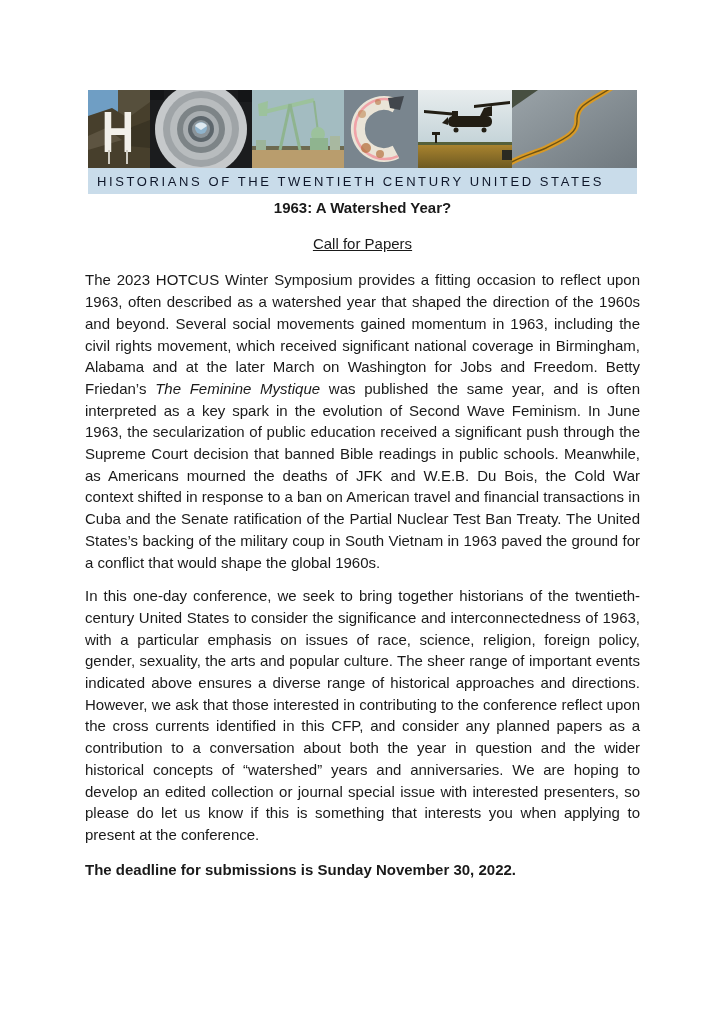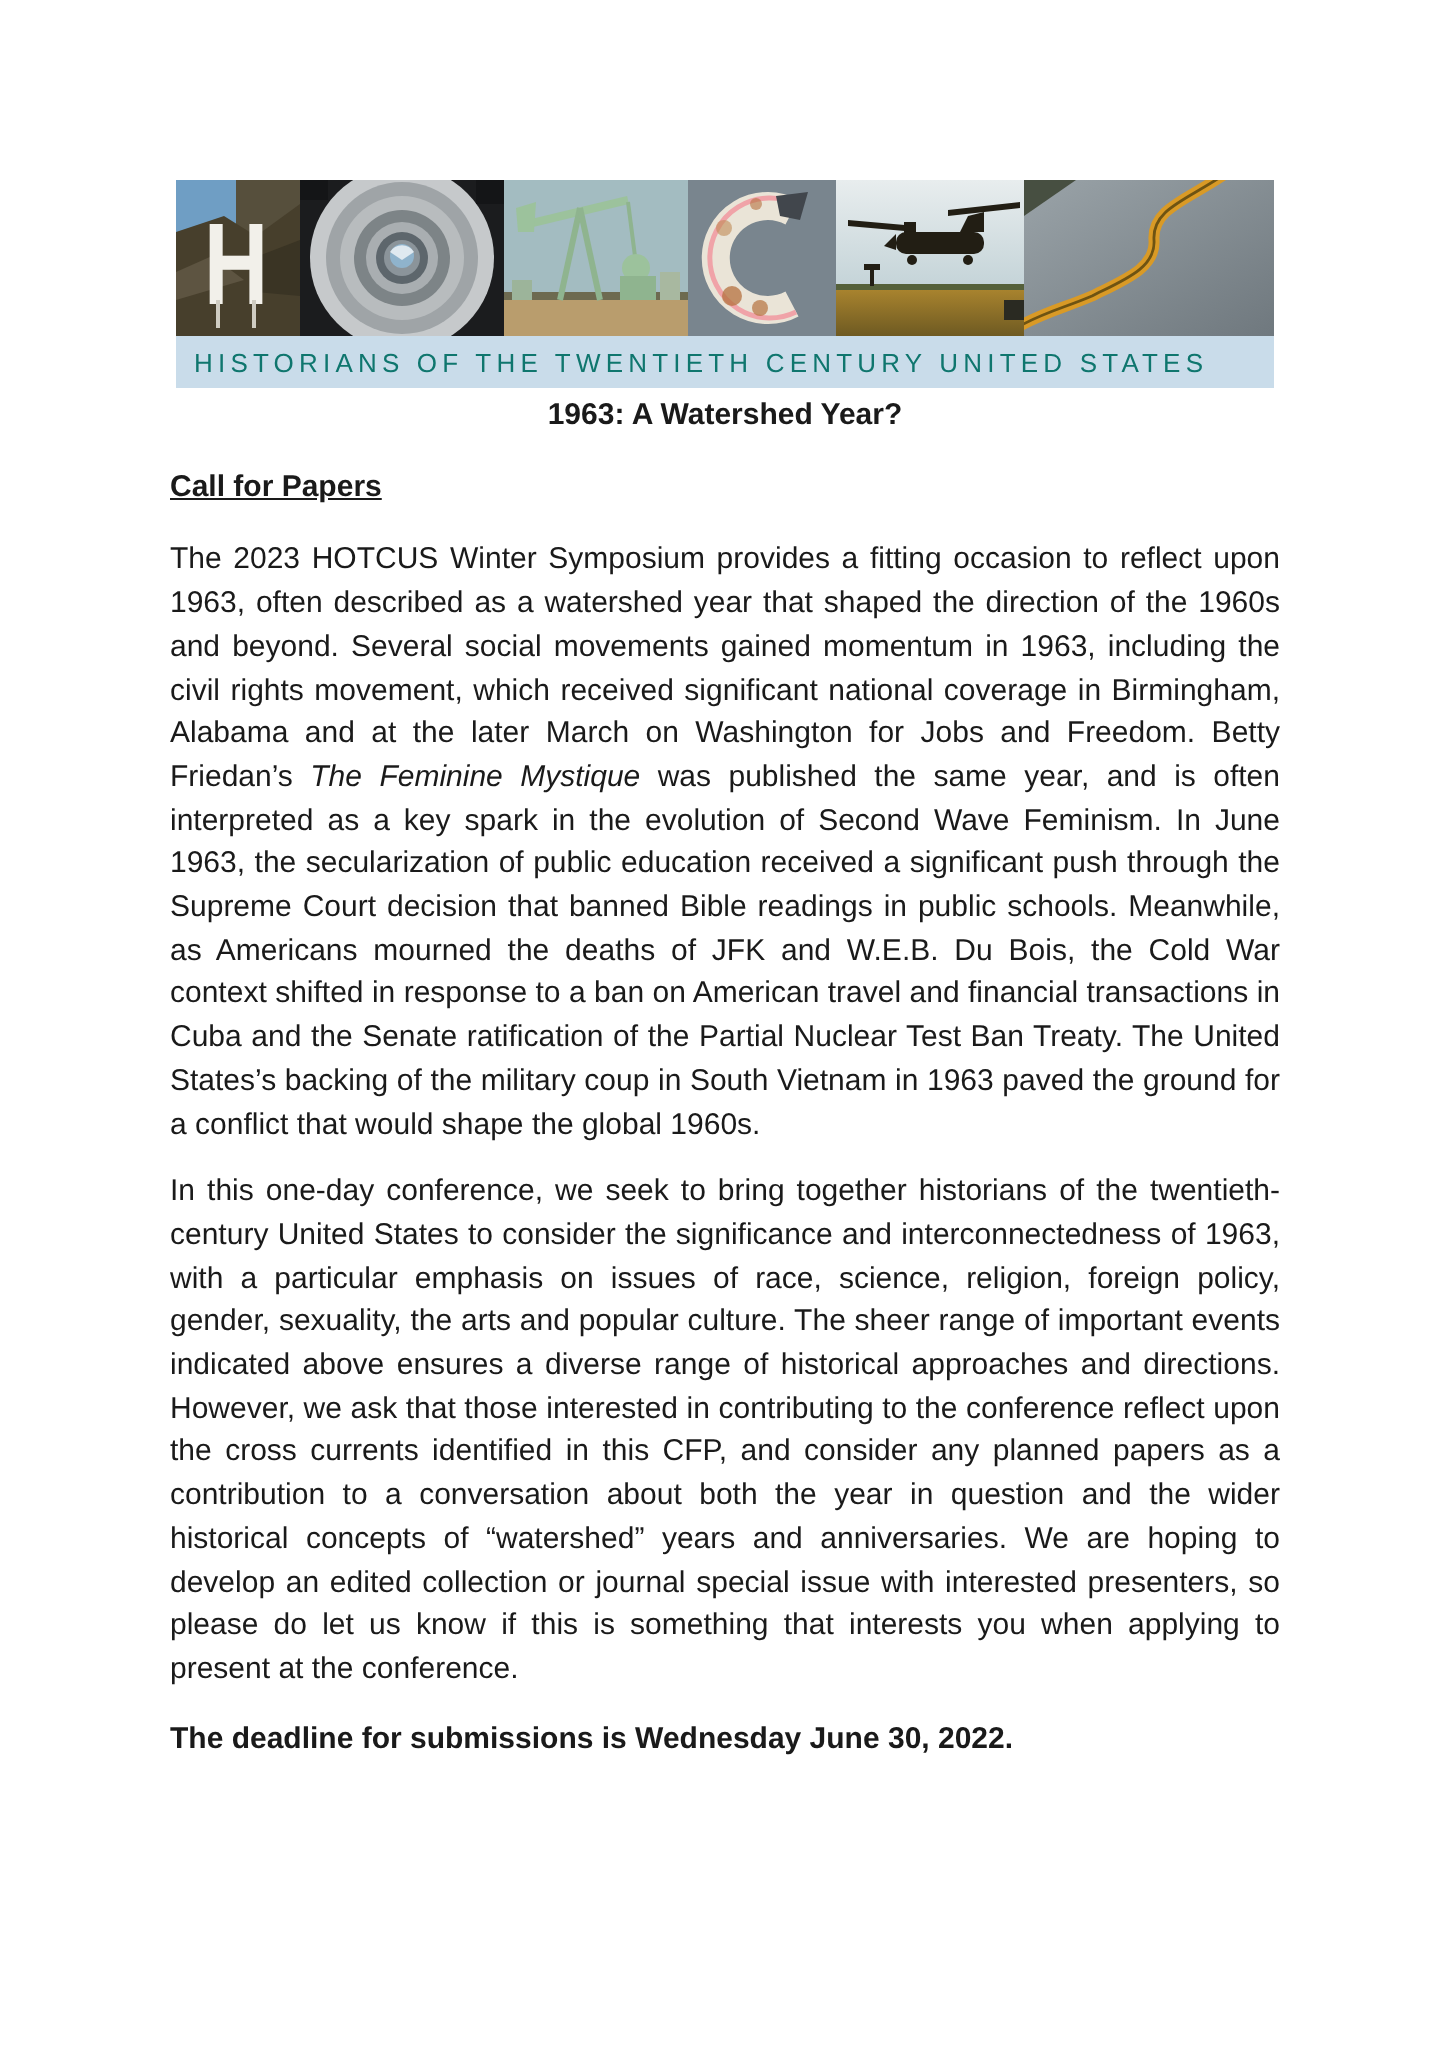--- a/index.html
+++ b/index.html
@@ -23,21 +23,21 @@
     font-weight: 400;
   }
 
   
   .content {
     position: absolute; left: 85px; top: 197px; width: 555px;
     font-size: 15px; line-height: 21.7px;
   }
   .title-block { text-align: center; font-weight: bold; margin: 0 0 14px 0; }
   .keynote { text-align: center; font-weight: bold; margin: 0 0 19px 0; }
-  .cfp { font-weight: bold; margin: 0 0 15px 0; }
+  .cfp { text-align: center; font-weight: normal; margin: 0 0 15px 0; }
   .cfp .u { text-decoration: underline; }
   p.body-par { margin: 12px 0 9px 0; text-align: justify; }
   p.body-par.last { margin-bottom: 13px; }
   p.deadline { margin: 0; font-weight: bold; text-align: left; }
   i { font-style: italic; }
 </style>
 </head>
 <body>
 
 <div class="page">
@@ -135,36 +135,36 @@
             <stop offset="1" stop-color="#6f787e"></stop>
           </linearGradient>
         </defs>
         <rect width="125" height="78" fill="url(#road)"></rect>
         <polygon points="0,0 26,0 0,18" fill="#474f41"></polygon>
         <path d="M102,-4 C82,10 64,14 65,30 C66,44 50,50 34,58 C20,64 10,66 -4,74" fill="none" stroke="#d99a26" stroke-width="5.5"></path>
         <path d="M102,-4 C82,10 64,14 65,30 C66,44 50,50 34,58 C20,64 10,66 -4,74" fill="none" stroke="#6e5312" stroke-width="1.4"></path>
       </svg>
     </div>
 
-    <div class="strip" id="strip" style="background: rgb(201, 220, 234); color: #0f766e;">
+    <div class="strip" id="strip" style="background: rgb(201, 220, 234); color: #0f172a;">
       <span>HISTORIANS OF THE TWENTIETH CENTURY UNITED STATES</span>
     </div>
   </div>
 
   <div class="content">
 
     <div class="title-block">
       <div>1963: A Watershed Year?</div>
     </div>
 
 
     <div class="cfp">
       <span class="u">Call for Papers</span>
     </div>
 
     <p class="body-par"><span>The 2023 HOTCUS Winter Symposium provides a fitting occasion to reflect upon 1963, often described as a watershed year that shaped the direction of the 1960s and beyond. Several social movements gained momentum in 1963, including the civil rights movement, which received significant national coverage in Birmingham, Alabama and at the later March on Washington for Jobs and Freedom. Betty Friedan’s </span><i>The Feminine Mystique</i><span> was published the same year, and is often interpreted as a key spark in the evolution of Second Wave Feminism. In June 1963, the secularization of public education received a significant push through the Supreme Court decision that banned Bible readings in public schools. Meanwhile, as Americans mourned the deaths of JFK and W.E.B. Du Bois, the Cold War context shifted in response to a ban on American travel and financial transactions in Cuba and the Senate ratification of the Partial Nuclear Test Ban Treaty. The United States’s backing of the military coup in South Vietnam in 1963 paved the ground for a conflict that would shape the global 1960s.</span></p>
 
     <p class="body-par last">In this one-day conference, we seek to bring together historians of the twentieth-century United States to consider the significance and interconnectedness of 1963, with a particular emphasis on issues of race, science, religion, foreign policy, gender, sexuality, the arts and popular culture. The sheer range of important events indicated above ensures a diverse range of historical approaches and directions. However, we ask that those interested in contributing to the conference reflect upon the cross currents identified in this CFP, and consider any planned papers as a contribution to a conversation about both the year in question and the wider historical concepts of “watershed” years and anniversaries. We are hoping to develop an edited collection or journal special issue with interested presenters, so please do let us know if this is something that interests you when applying to present at the conference.</p>
 
-    <p class="deadline">The deadline for submissions is Wednesday June 30, 2022.</p>
+    <p class="deadline">The deadline for submissions is Sunday November 30, 2022.</p>
 
   </div>
 </div>
 
 </body></html>

